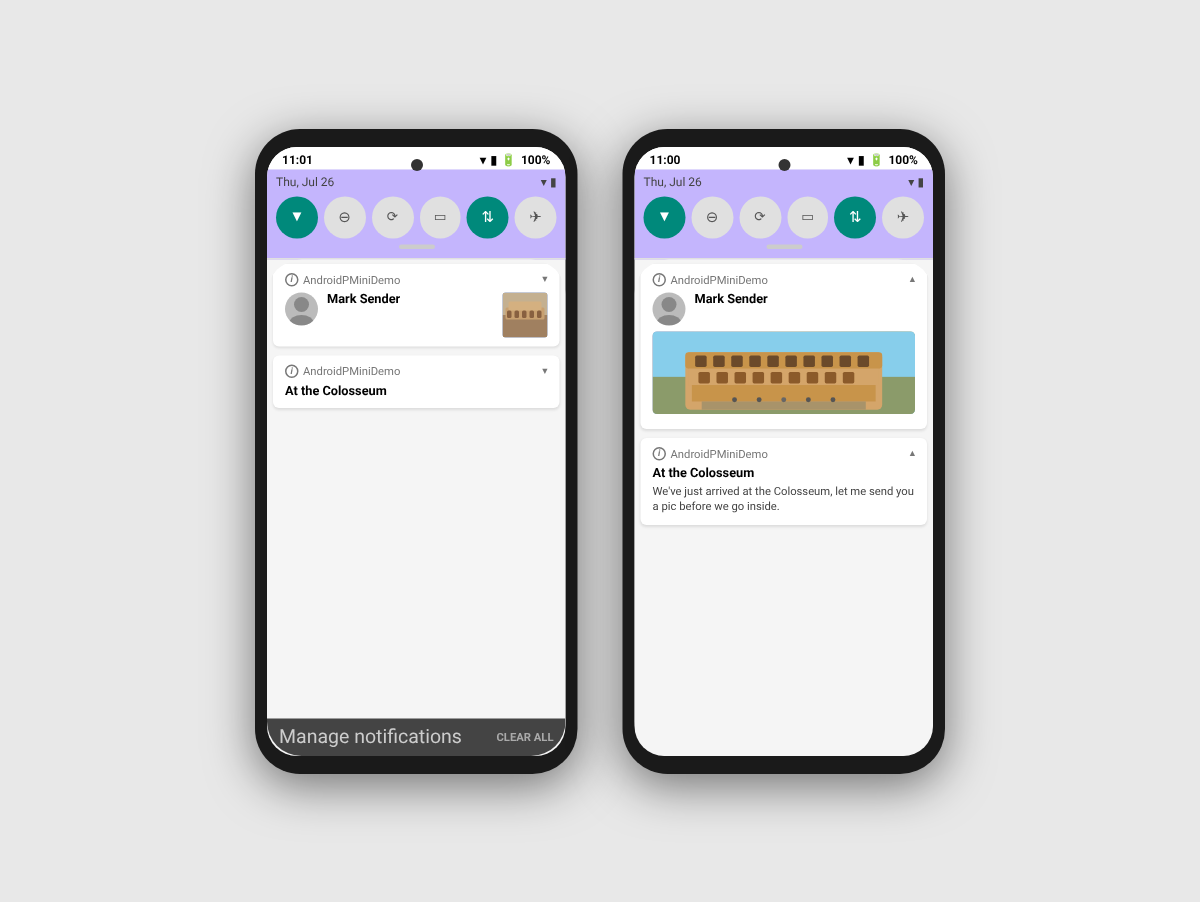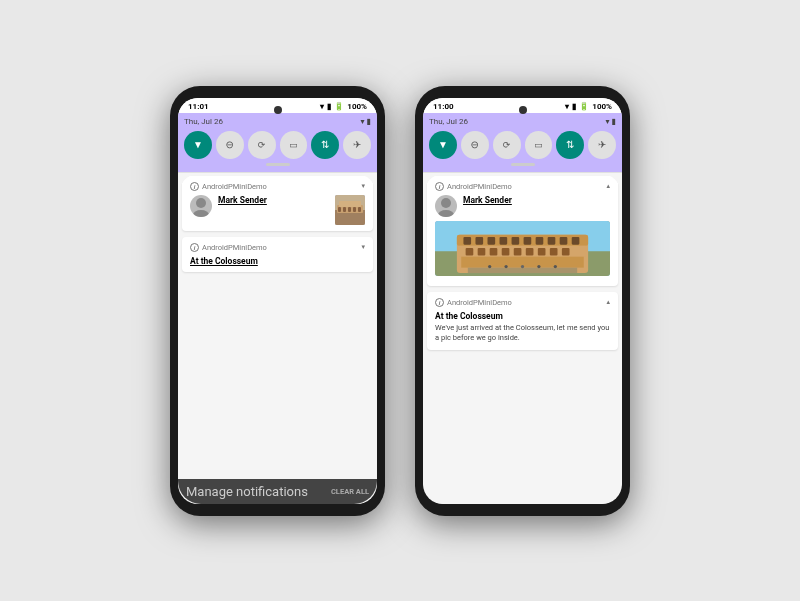--- a/index.html
+++ b/index.html
@@ -156,21 +156,20 @@
 
     .notif-header-arrow {
       margin-left: auto;
       font-size: 7px;
     }
 
     .notif-body {
       display: flex;
       align-items: flex-start;
       gap: 6px;
-      text-decoration: underline;
     }
 
     .notif-avatar {
       width: 22px;
       height: 22px;
       border-radius: 50%;
       background: #bbb;
       flex-shrink: 0;
       overflow: hidden;
       display: flex;

